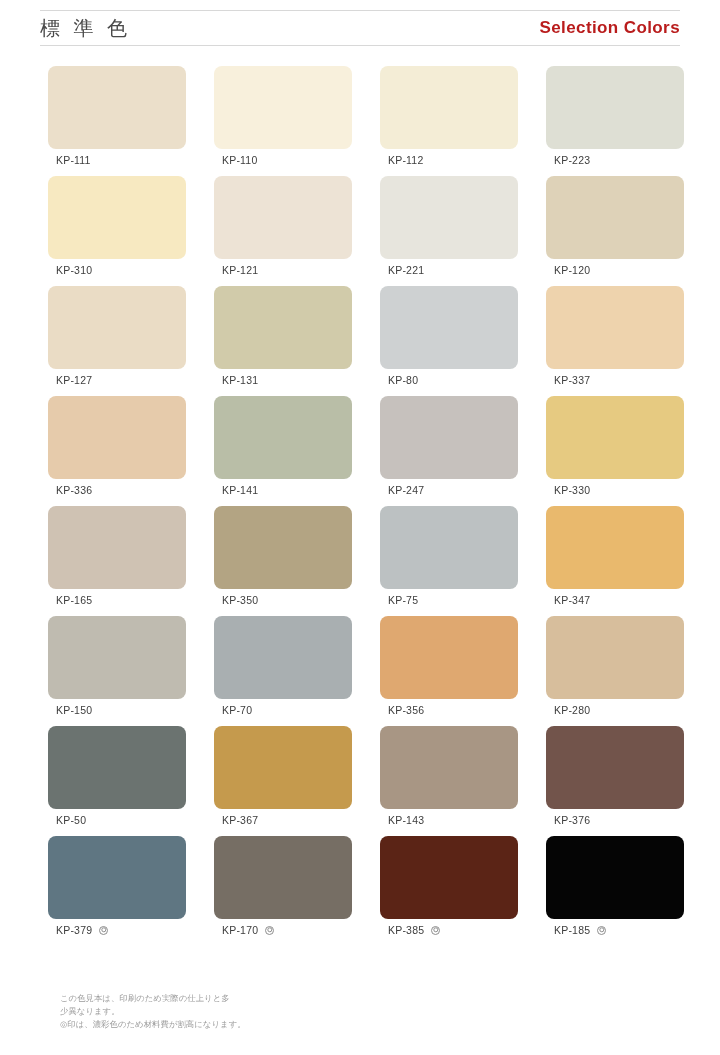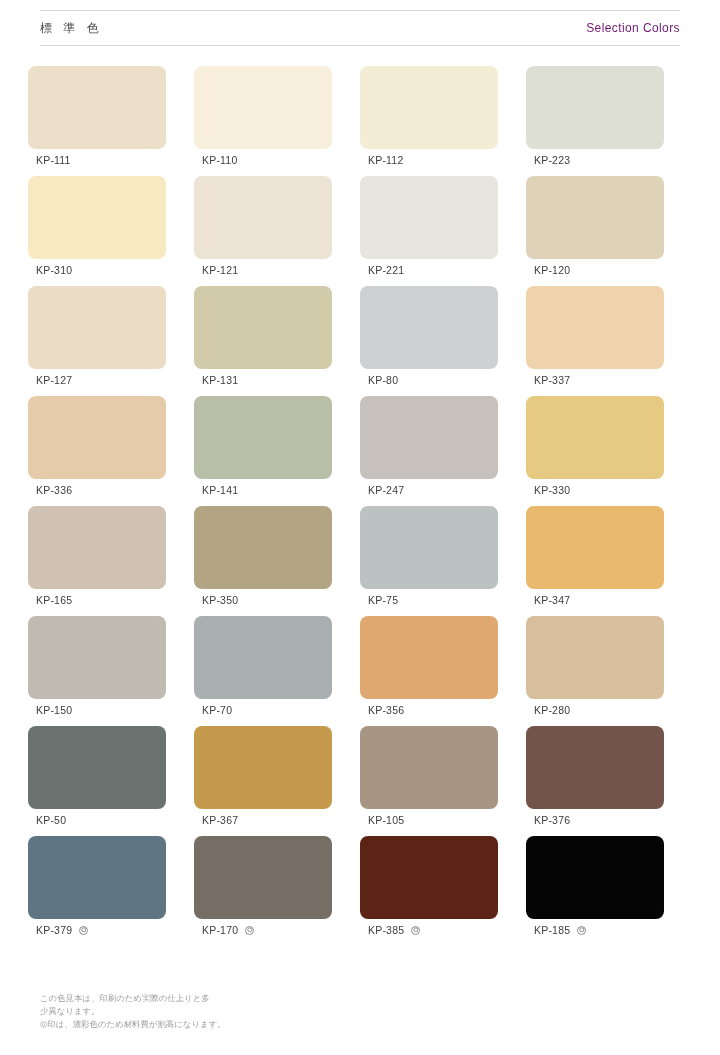--- a/index.html
+++ b/index.html
@@ -25,36 +25,36 @@
     top: 10px;
     width: 640px;
     height: 36px;
     border-top: 1px solid #d8d8d8;
     border-bottom: 1px solid #d8d8d8;
     display: flex;
     align-items: center;
     justify-content: space-between;
   }
   .header-title {
-    font-size: 12px;
+    font-size: 20px;
     letter-spacing: 4px;
     color: #4a4a4a;
     font-weight: 400;
   }
   .header-subtitle {
-    font-size: 12px;
-    color: #701a75;
+    font-size: 17px;
+    color: #b91c1c;
     letter-spacing: 0.4px;
-    font-weight: 400;
+    font-weight: 700;
   }
 
   
   .grid {
     position: absolute;
-    left: 28px;
+    left: 48px;
     top: 66px;
     width: 640px;
     display: grid;
     grid-template-columns: repeat(4, 138px);
     column-gap: 28px;
     row-gap: 27px;
   }
   .cell {
     width: 138px;
     height: 83px;
@@ -279,21 +279,21 @@
       </div>
       <div class="cell">
         <div class="chip" style="background: rgb(197, 154, 77);"></div>
         <div class="cell-label">
           <span>KP-367</span>
         </div>
       </div>
       <div class="cell">
         <div class="chip" style="background: rgb(168, 150, 132);"></div>
         <div class="cell-label">
-          <span>KP-105</span>
+          <span>KP-143</span>
         </div>
       </div>
       <div class="cell">
         <div class="chip" style="background: rgb(114, 84, 75);"></div>
         <div class="cell-label">
           <span>KP-376</span>
         </div>
       </div>
       <div class="cell">
         <div class="chip" style="background: rgb(95, 118, 130);"></div>

